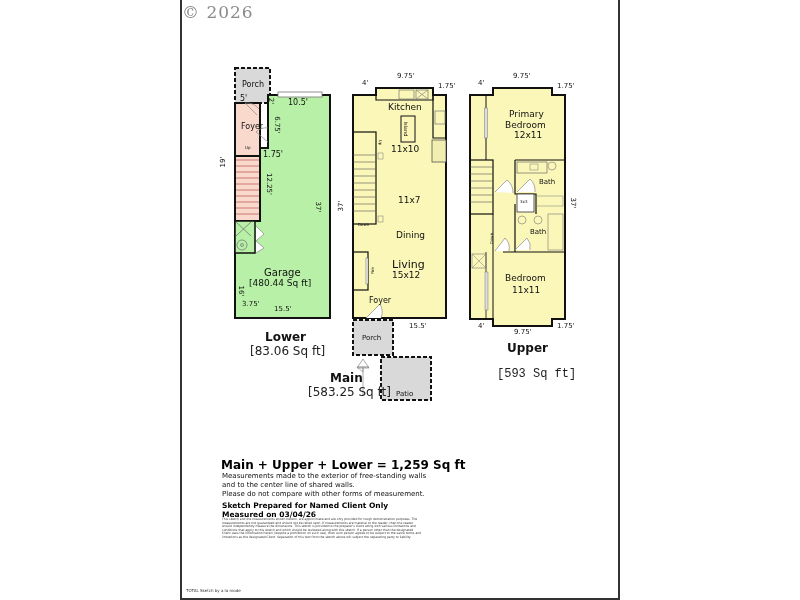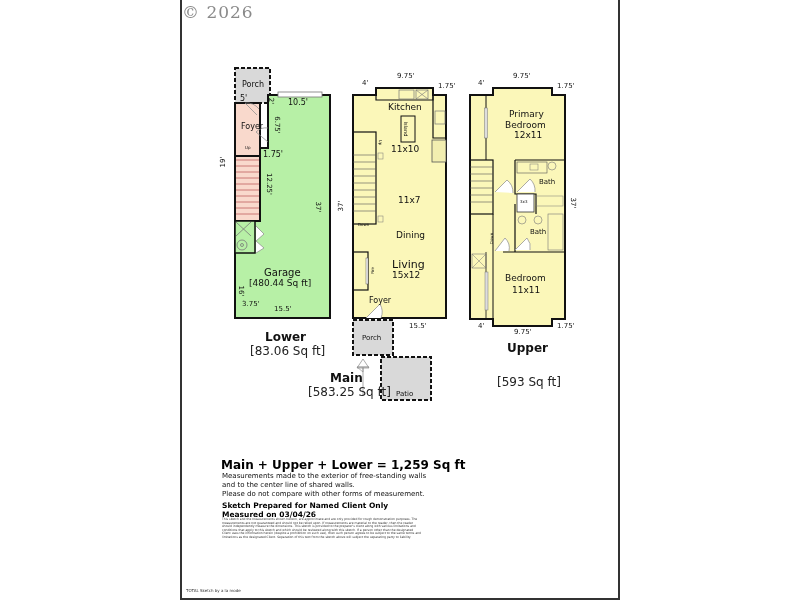--- a/index.html
+++ b/index.html
@@ -181,21 +181,21 @@
 <div class="txt" style="left:520px;top:199px;font-size:4px;">3x3</div>
 <div class="txt" style="left:568px;top:199px;font-size:7px;transform:rotate(90deg);">37'</div>
 <div class="txt" style="left:530px;top:228px;font-size:7px;">Bath</div>
 <div class="txt" style="left:486px;top:236px;font-size:4px;transform:rotate(-90deg);">Down</div>
 <div class="txt" style="left:505px;top:273px;font-size:9px;">Bedroom</div>
 <div class="txt" style="left:512px;top:285px;font-size:9px;">11x11</div>
 <div class="txt" style="left:478px;top:322px;font-size:7px;">4'</div>
 <div class="txt" style="left:514px;top:328px;font-size:7px;">9.75'</div>
 <div class="txt" style="left:557px;top:322px;font-size:7px;">1.75'</div>
 <div class="txt lbl-floor" style="left:507px;top:341px;">Upper</div>
-<div class="txt lbl-sqft" style="left:497px;top:375px;">[593 Sq ft]</div>
+<div class="txt lbl-sqft" style="left:497px;top:367px;font-family:Liberation Mono, monospace;">[593 Sq ft]</div>
 
 <div class="total">Main + Upper + Lower = 1,259 Sq ft</div>
 <div class="notes">
   <div>Measurements made to the exterior of free-standing walls</div>
   <div>and to the center line of shared walls.</div>
   <div>Please do not compare with other forms of measurement.</div>
 </div>
 <div class="prepared">
   <div>Sketch Prepared for Named Client Only</div>
   <div>Measured on 03/04/26</div>

